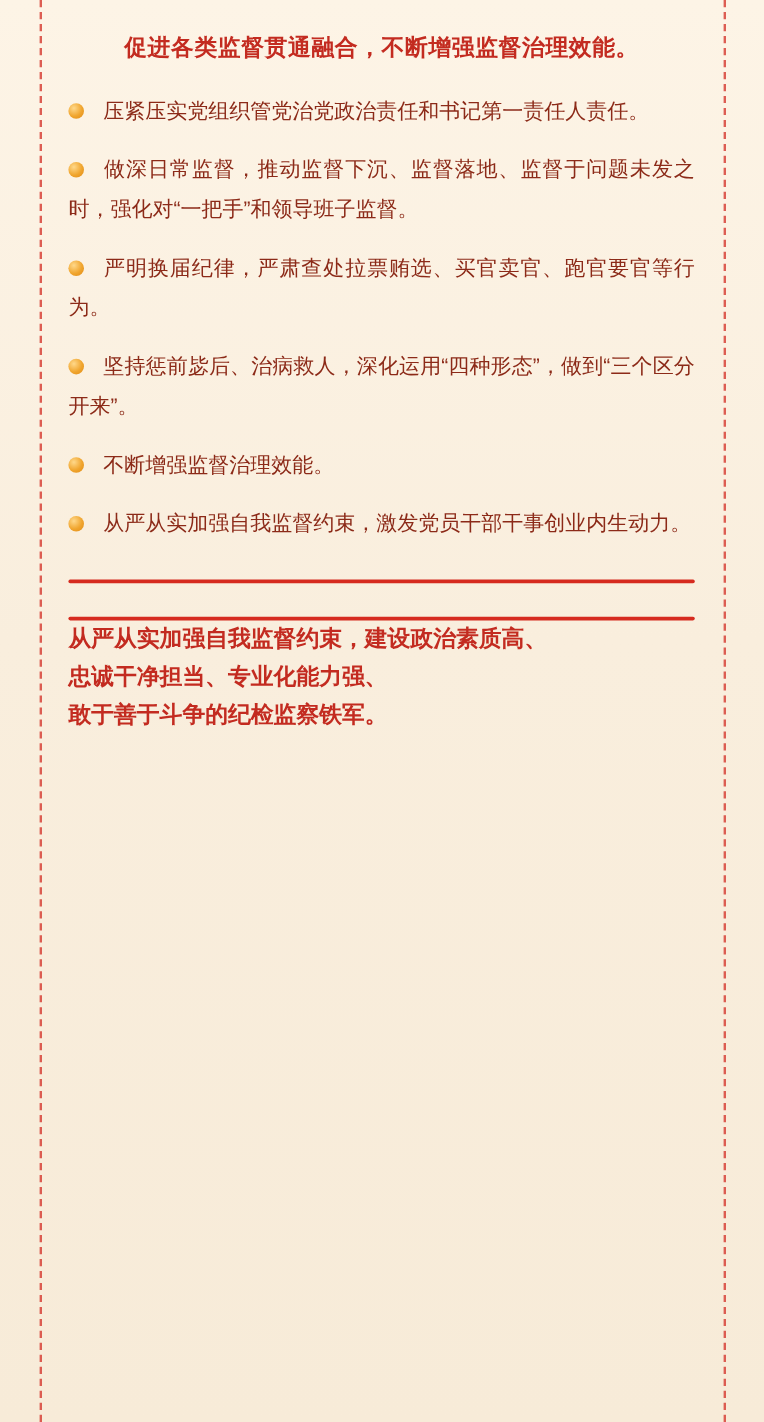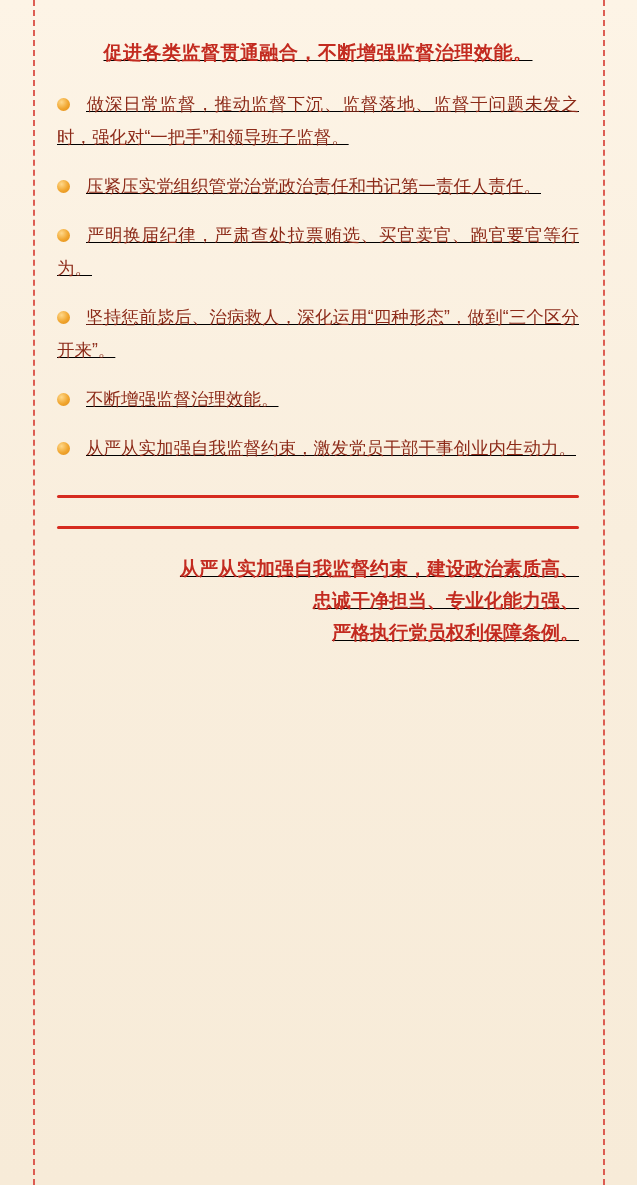--- a/index.html
+++ b/index.html
@@ -31,23 +31,22 @@
   }
   .rail-left { left: 33px; }
   .rail-right { left: 603px; }
 
   .content {
     position: absolute;
     left: 33px;
     right: 34px;
     top: 0;
     bottom: 0;
-    padding: 12px 24px;
+    padding: 0 24px;
     box-sizing: border-box;
-    text-decoration: underline;
   }
 
   .section { padding-top: 4px; }
 
   .section-title {
     color: #c32b20;
     font-weight: bold;
     font-size: 19px;
     line-height: 30px;
     text-align: center;
@@ -87,45 +86,44 @@
     margin: 30px 0 0 0;
     border-radius: 2px;
   }
   .divider.second { margin-top: 28px; }
 
   .closing {
     color: #c32b20;
     font-weight: bold;
     font-size: 19px;
     line-height: 32px;
-    text-align: right;
-    margin-top: 24px;
+    text-align: left;
   }
   .closing div { white-space: nowrap; }
 </style>
 </head>
 <body>
 
 <div class="page">
 
   <div class="rail rail-left"></div>
   <div class="rail rail-right"></div>
 
   <div class="content">
 
     <div class="section">
       <div class="title-block">
         <p class="section-title">促进各类监督贯通融合，不断增强监督治理效能。</p>
       </div>
 
       <p class="item">
-        <span class="bullet"></span><span class="item-text">做深日常监督，推动监督下沉、监督落地、监督于问题未发之时，强化对“一把手”和领导班子监督。</span>
+        <span class="bullet"></span><span class="item-text">压紧压实党组织管党治党政治责任和书记第一责任人责任。</span>
       </p>
       <p class="item">
-        <span class="bullet"></span><span class="item-text">压紧压实党组织管党治党政治责任和书记第一责任人责任。</span>
+        <span class="bullet"></span><span class="item-text">做深日常监督，推动监督下沉、监督落地、监督于问题未发之时，强化对“一把手”和领导班子监督。</span>
       </p>
       <p class="item">
         <span class="bullet"></span><span class="item-text">严明换届纪律，严肃查处拉票贿选、买官卖官、跑官要官等行为。</span>
       </p>
       <p class="item">
         <span class="bullet"></span><span class="item-text">坚持惩前毖后、治病救人，深化运用“四种形态”，做到“三个区分开来”。</span>
       </p>
       <p class="item">
         <span class="bullet"></span><span class="item-text">不断增强监督治理效能。</span>
       </p>
@@ -135,17 +133,17 @@
     </div>
 
     <div class="divider"></div>
 
 
     <div class="divider second"></div>
 
     <div class="closing">
       <div>从严从实加强自我监督约束，建设政治素质高、</div>
       <div>忠诚干净担当、专业化能力强、</div>
-      <div>严格执行党员权利保障条例。</div>
+      <div>敢于善于斗争的纪检监察铁军。</div>
     </div>
 
   </div>
 </div>
 
 </body></html>

